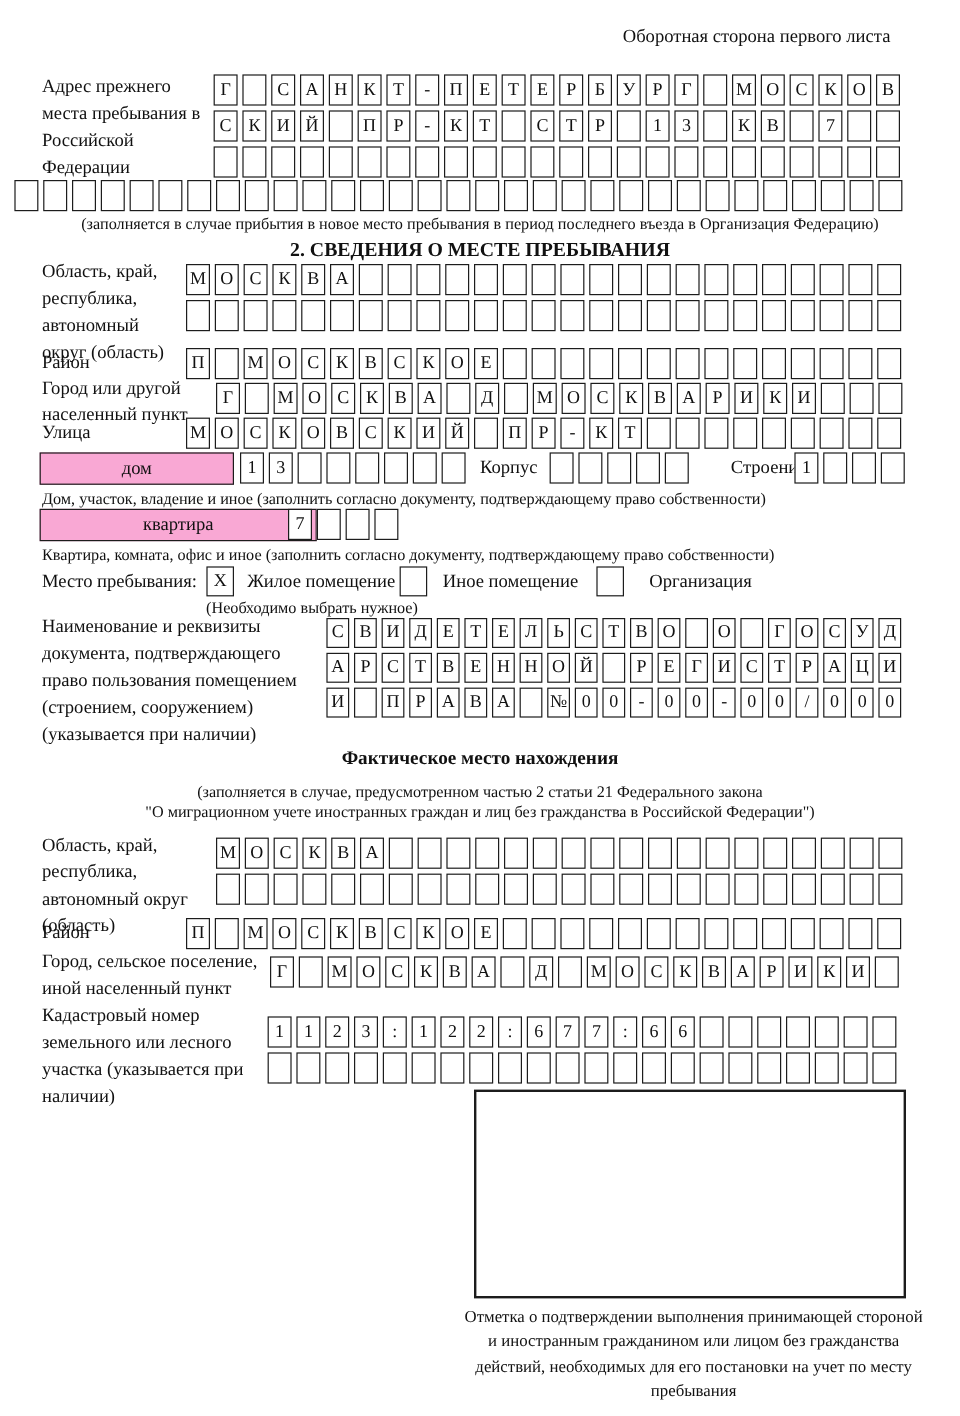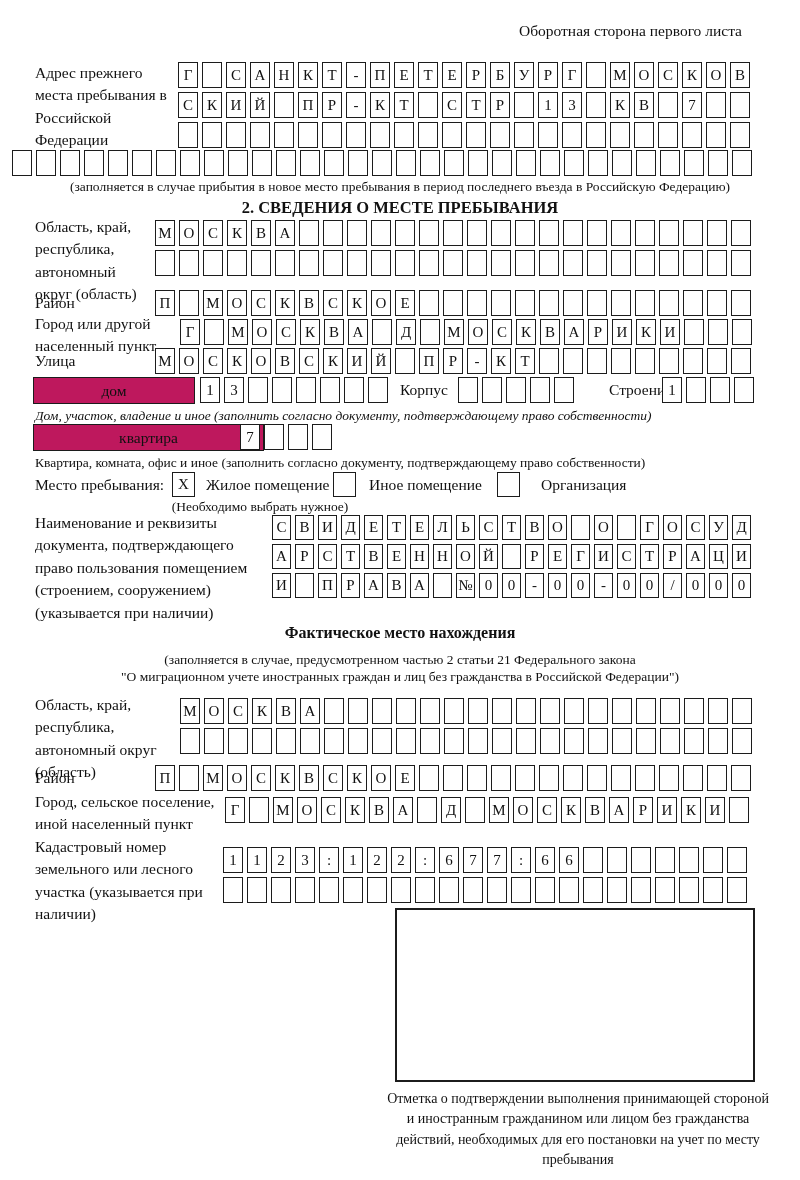--- a/index.html
+++ b/index.html
@@ -9,21 +9,21 @@
   }
   .lbl{position:absolute;font-size:15.5px;line-height:1.45;}
   .note{position:absolute;font-size:13.5px;line-height:1.35;}
   .center{left:0;right:0;text-align:center;}
   .title{position:absolute;left:0;right:0;text-align:center;font-weight:bold;font-size:16.5px;}
   .row{position:absolute;display:flex;gap:4px;}
   .cell{width:20px;height:26px;box-sizing:border-box;border:1.6px solid #1c1c1c;
         display:flex;align-items:center;justify-content:center;font-size:15px;background:#fff;}
   .cell.sm{width:19px;height:25px;}
   .labelbox{position:absolute;height:27px;box-sizing:border-box;border:1.6px solid #1c1c1c;
-        display:flex;align-items:center;justify-content:center;font-size:15.5px;background:#be185d;}
+        display:flex;align-items:center;justify-content:center;font-size:15.5px;background:#f9a8d4;}
   .inltxt{position:absolute;font-size:15.5px;}
   .chk{position:absolute;width:23px;height:25px;box-sizing:border-box;border:1.6px solid #1c1c1c;
         display:flex;align-items:center;justify-content:center;font-size:15px;background:#fff;}
   .bigbox{position:absolute;left:395px;top:908px;width:360px;height:174px;
         box-sizing:border-box;border:2px solid #1c1c1c;background:#fff;}
 </style>
 </head>
 <body>
 
 <div id="page">
@@ -135,21 +135,21 @@
       <span class="cell"></span>
       <span class="cell"></span>
       <span class="cell"></span>
       <span class="cell"></span>
       <span class="cell"></span>
       <span class="cell"></span>
       <span class="cell"></span>
       <span class="cell"></span>
       <span class="cell"></span>
     </div>
-  <div class="note center" style="top:178px;">(заполняется в случае прибытия в новое место пребывания в период последнего въезда в Российскую Федерацию)</div>
+  <div class="note center" style="top:178px;">(заполняется в случае прибытия в новое место пребывания в период последнего въезда в Организация Федерацию)</div>
 
   <div class="title" style="top:198px;font-family:Liberation Serif, serif;">2. СВЕДЕНИЯ О МЕСТЕ ПРЕБЫВАНИЯ</div>
 
   <div class="lbl" style="left:35px;top:216px;width:118px;">Область, край, республика, автономный округ (область)</div>
   <div class="row" style="left:155px;top:220px;">
       <span class="cell">М</span>
       <span class="cell">О</span>
       <span class="cell">С</span>
       <span class="cell">К</span>
       <span class="cell">В</span>
@@ -307,21 +307,21 @@
       <span class="cell"></span>
       <span class="cell"></span>
     </div>
   <div class="inltxt" style="left:609px;top:381px;">Строение</div>
   <div class="row" style="left:662px;top:377px;">
       <span class="cell">1</span>
       <span class="cell"></span>
       <span class="cell"></span>
       <span class="cell"></span>
     </div>
-  <div class="note" style="left:35px;top:407px;font-style:italic;">Дом, участок, владение и иное (заполнить согласно документу, подтверждающему право собственности)</div>
+  <div class="note" style="left:35px;top:407px;">Дом, участок, владение и иное (заполнить согласно документу, подтверждающему право собственности)</div>
 
   <div class="labelbox" style="left:33px;top:424px;width:231px;">квартира</div>
   <div class="row" style="left:240px;top:424px;">
       <span class="cell">7</span>
       <span class="cell"></span>
       <span class="cell"></span>
       <span class="cell"></span>
     </div>
   <div class="note" style="left:35px;top:454px;">Квартира, комната, офис и иное (заполнить согласно документу, подтверждающему право собственности)</div>
 

